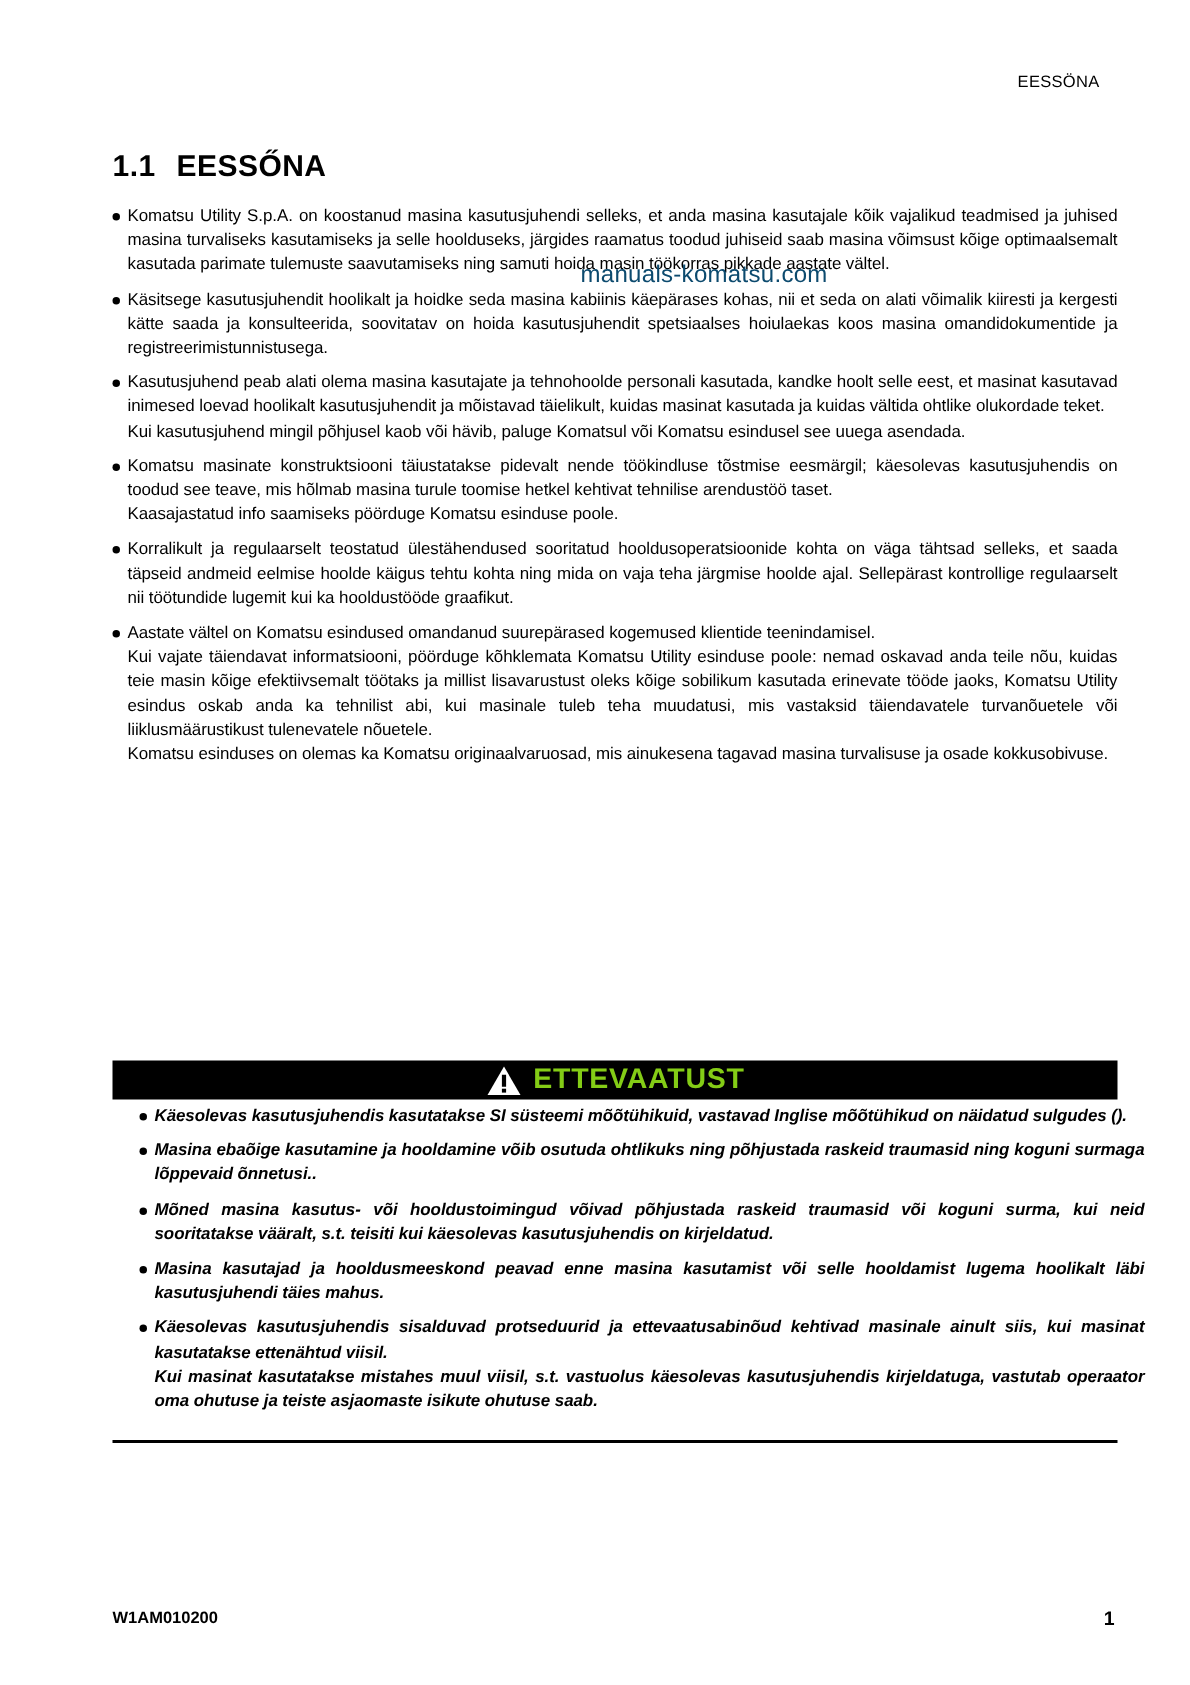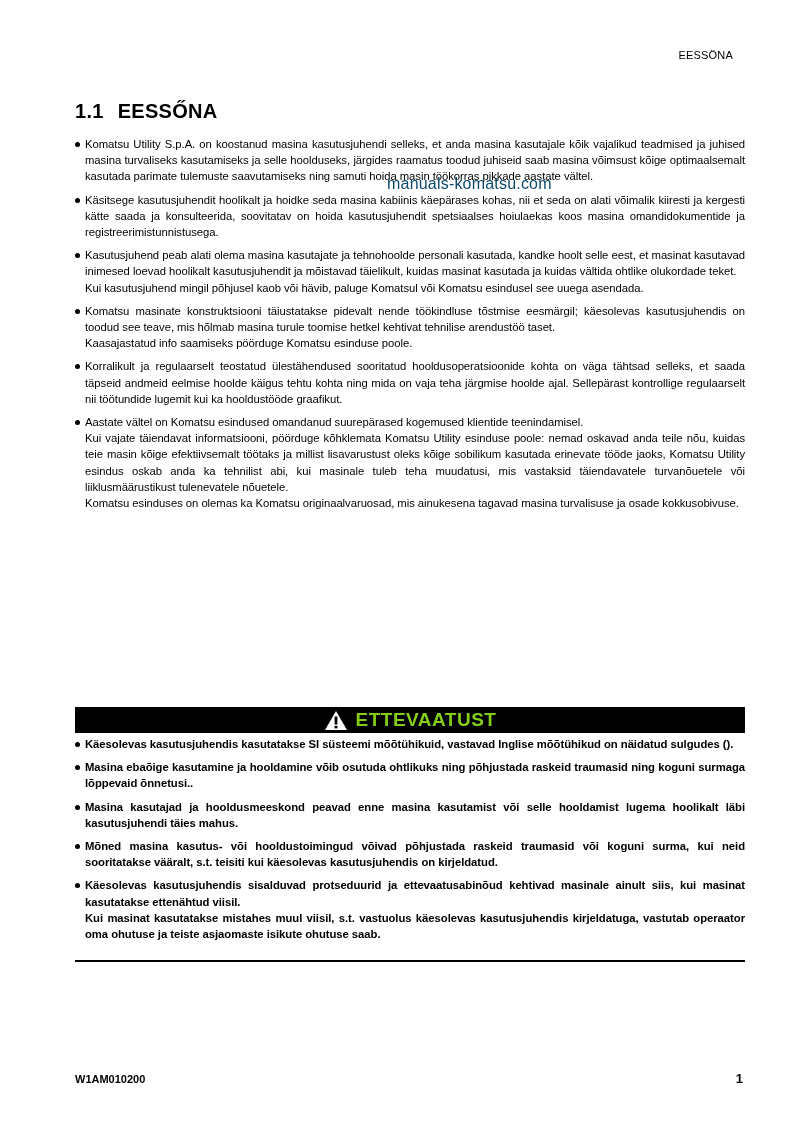--- a/index.html
+++ b/index.html
@@ -81,25 +81,26 @@
       align-items: center;
       justify-content: center;
       font-weight: bold;
       font-size: 19px;
       letter-spacing: 0.5px;
     }
     .warning-banner svg { margin-right: 8px; }
     .warning-list {
       position: absolute;
       top: 736px;
-      left: 75px;
+      left: 93px;
       width: 670px;
       margin: 0;
       padding: 0;
       list-style: none;
+      font-style: italic;
     }
     .warning-list .bullet {
       font-weight: bold;
       font-size: 11.3px;
       line-height: 16.2px;
       margin-bottom: 7px;
     }
     .bottom-rule {
       position: absolute;
       top: 960px;
@@ -178,25 +179,25 @@
   <li class="bullet">
     <span class="dot"></span>
     <p>Käesolevas kasutusjuhendis kasutatakse SI süsteemi mõõtühikuid, vastavad Inglise mõõtühikud on näidatud sulgudes ().</p>
   </li>
   <li class="bullet">
     <span class="dot"></span>
     <p>Masina ebaõige kasutamine ja hooldamine võib osutuda ohtlikuks ning põhjustada raskeid traumasid ning koguni surmaga lõppevaid õnnetusi..</p>
   </li>
   <li class="bullet">
     <span class="dot"></span>
+    <p>Mõned masina kasutus- või hooldustoimingud võivad põhjustada raskeid traumasid või koguni surma, kui neid sooritatakse vääralt, s.t. teisiti kui käesolevas kasutusjuhendis on kirjeldatud.</p>
+  </li>
+  <li class="bullet">
+    <span class="dot"></span>
     <p>Masina kasutajad ja hooldusmeeskond peavad enne masina kasutamist või selle hooldamist lugema hoolikalt läbi kasutusjuhendi täies mahus.</p>
-  </li>
-  <li class="bullet">
-    <span class="dot"></span>
-    <p>Mõned masina kasutus- või hooldustoimingud võivad põhjustada raskeid traumasid või koguni surma, kui neid sooritatakse vääralt, s.t. teisiti kui käesolevas kasutusjuhendis on kirjeldatud.</p>
   </li>
   <li class="bullet">
     <span class="dot"></span>
     <p>Käesolevas kasutusjuhendis sisalduvad protseduurid ja ettevaatusabinõud kehtivad masinale ainult siis, kui masinat kasutatakse ettenähtud viisil.</p>
     <p>Kui masinat kasutatakse mistahes muul viisil, s.t. vastuolus käesolevas kasutusjuhendis kirjeldatuga, vastutab operaator oma ohutuse ja teiste asjaomaste isikute ohutuse saab.</p>
   </li>
 </ul>
 
 <div class="bottom-rule"></div>
 

